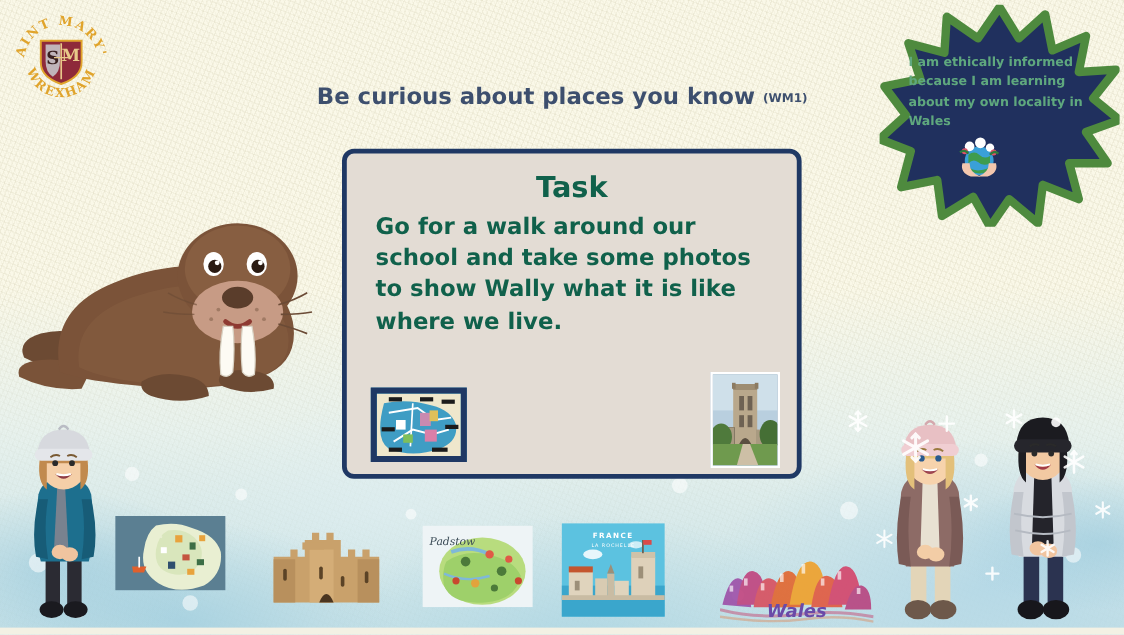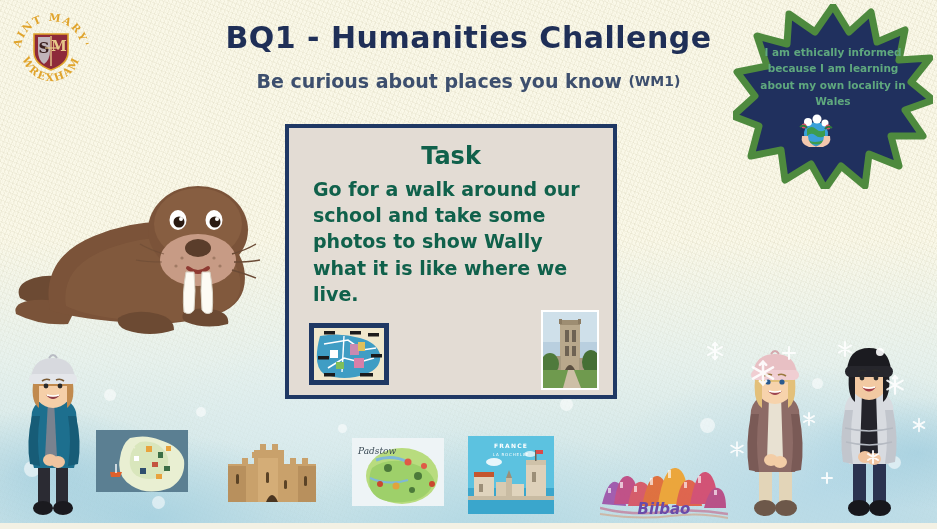--- a/index.html
+++ b/index.html
@@ -60,28 +60,28 @@
     font-family:"DejaVu Sans", sans-serif;
     font-size:30px; font-weight:bold;
     color:#1f2f57; letter-spacing:.5px;
   }
   .subtitle {
     position:absolute; left:0; right:0; top:70px;
     text-align:center;
     font-size:19px; font-weight:bold;
     color:#3d4f6e;
   }
-  .subtitle .code { font-size:14px; vertical-align:2px; }
+  .subtitle .code { font-size:10px; vertical-align:2px; }
   
   .task-box {
     position:absolute; left:285px; top:124px;
-    width:332px; height:275px;
+    width:383px; height:275px;
     background:#e3dcd4;
     border:4px solid #1f3864;
-    border-radius:0;
+    border-radius:10px;
   }
   .task-heading {
     margin-top:14px; text-align:center;
     font-size:24px; font-weight:bold; color:#10614b;
   }
   .task-body {
     margin:6px 24px 0 24px;
     font-size:19px; font-weight:bold; line-height:1.38;
     color:#10614b;
   }
@@ -94,21 +94,21 @@
   .thumb-church {
     position:absolute; right:14px; bottom:5px;
     width:58px; height:80px;
     border:2px solid #ffffff;
     overflow:hidden; background:#9fb4c8;
   }
   
   .starburst { position:absolute; right:4px; top:4px; width:200px; height:185px; }
   .starburst-text {
     position:absolute; left:24px; top:40px; width:152px;
-    text-align:center; font-size:10.5px; font-weight:bold;
+    text-align:left; font-size:10.5px; font-weight:bold;
     line-height:1.55; color:#5fa87e;
   }
   .earth-emoji {
     position:absolute; left:62px; top:108px;
     width:42px; height:40px;
   }
   
   .instruction {
     position:absolute; left:683px; top:238px; width:198px;
     text-align:center; font-size:13.5px; font-weight:bold;
@@ -170,21 +170,20 @@
       </text>
       <path d="M26,28 L60,28 L60,46 Q60,58 43,64 Q26,58 26,46 Z" fill="#8e2a3a" stroke="#e0a42c" stroke-width="1.6"></path>
       <path d="M30,31 L42,31 L42,45 Q42,54 36,58 Q30,54 30,45 Z" fill="#c9ccd1" opacity=".85"></path>
       <text x="36" y="47" font-family="DejaVu Serif, serif" font-size="15" font-weight="bold" fill="#3a2020" text-anchor="middle">S</text>
       <text x="51" y="45" font-family="DejaVu Serif, serif" font-size="14" font-weight="bold" fill="#e8c98a" text-anchor="middle">M</text>
       <line x1="43" y1="30" x2="43" y2="60" stroke="#e8c98a" stroke-width="1.4"></line>
       <line x1="37" y1="42" x2="49" y2="42" stroke="#e8c98a" stroke-width="1.2"></line>
     </svg>
   </div>
 
-  <div class="title">BQ1 - Humanities Challenge</div>
   <div class="subtitle">
     <span>Be curious about places you know</span>
     <span class="code">(WM1)</span>
   </div>
 
   <div class="starburst">
     <svg viewBox="0 0 200 185" width="200" height="185" aria-hidden="true">
       <polygon points="100,2 116,28 138,8 144,38 172,26 166,56 197,54 178,78 200,96 172,106
                        190,132 158,132 166,162 136,150 132,182 108,162 92,185 78,160 52,176
                        48,146 18,152 26,122 0,112 22,92 4,68 34,62 24,32 54,40 56,10 82,28" fill="#20305e" stroke="#4e8a3e" stroke-width="7" stroke-linejoin="round"></polygon>
@@ -434,21 +433,21 @@
         <rect x="50" y="30" width="3" height="7"></rect>
         <rect x="68" y="22" width="3" height="8"></rect>
         <rect x="84" y="34" width="3" height="6"></rect>
         <rect x="98" y="28" width="3" height="7"></rect>
         <rect x="114" y="42" width="3" height="5"></rect>
       </g>
       <path d="M0,60 q32,8 64,4 q32,-4 64,2" stroke="#c4567c" stroke-width="2.5" fill="none" opacity=".55"></path>
       <path d="M0,66 q40,6 70,2 q30,-4 58,2" stroke="#e2804a" stroke-width="2" fill="none" opacity=".4"></path>
     </svg>
   </div>
-  <div class="label-bilbao">Bilbao</div>
+  <div class="label-bilbao">Wales</div>
 
   <div class="avatar-b">
     <svg viewBox="0 0 80 180" width="80" height="180" aria-hidden="true">
       <rect x="24" y="118" width="13" height="40" fill="#e3d5b8"></rect>
       <rect x="44" y="118" width="13" height="40" fill="#e3d5b8"></rect>
       <ellipse cx="30" cy="164" rx="11" ry="8" fill="#6d584a"></ellipse>
       <ellipse cx="51" cy="164" rx="11" ry="8" fill="#6d584a"></ellipse>
       <path d="M16,66 q-4,42 4,62 l40,0 q8,-24 4,-62 q-4,-16 -24,-16 q-20,0 -24,16 z" fill="#8d6b66"></path>
       <path d="M34,52 l12,0 l2,64 l-16,0 z" fill="#e8e1d2"></path>
       <path d="M16,70 q-6,30 -2,56 l10,2 q-4,-30 0,-58 z" fill="#7a5a56"></path>

